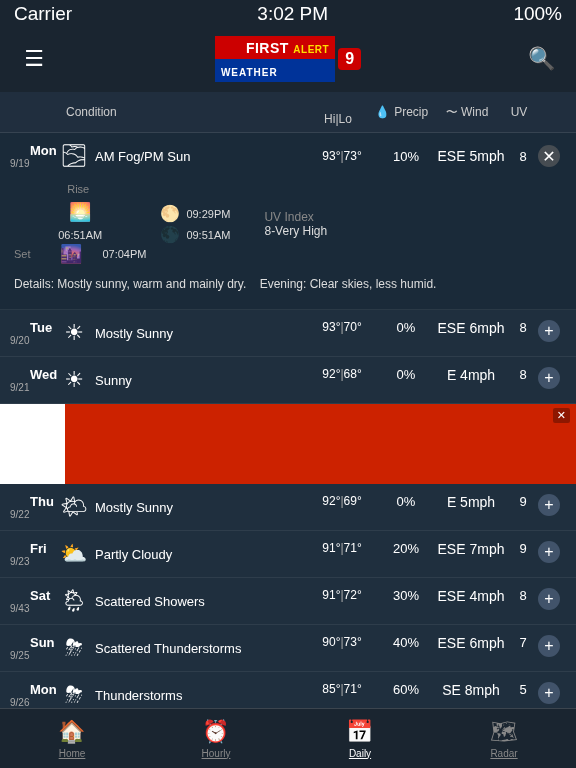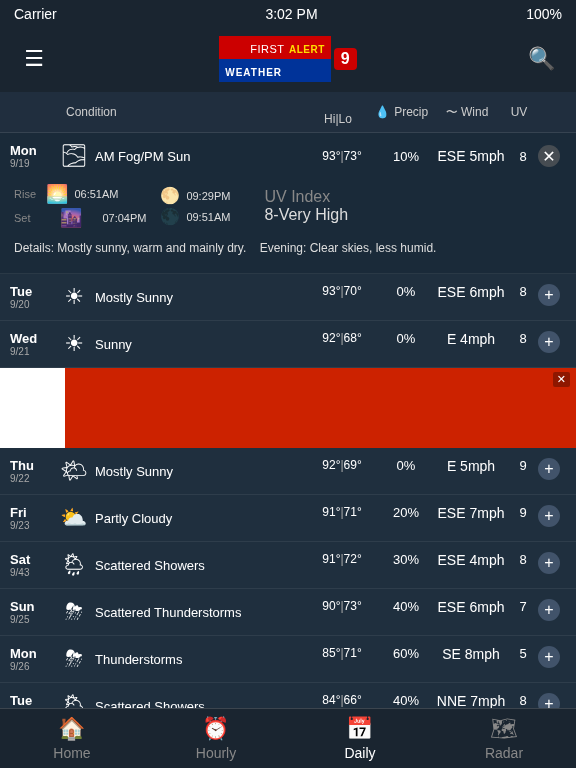--- a/index.html
+++ b/index.html
@@ -13,21 +13,21 @@
       overflow-x: hidden;
     }
     
     .status-bar {
       height: 28px;
       background: #1a2530;
       display: flex;
       align-items: center;
       justify-content: space-between;
       padding: 0 14px;
-      font-size: 14px;
+      font-size: 19px;
       font-weight: 500;
       text-align: right;
     }
     .status-right { display: flex; align-items: center; gap: 6px; }
 
     
     .header {
       background: #1a2530;
       padding: 8px 16px 10px;
       display: flex;
@@ -102,21 +102,21 @@
     }
     .row-main {
       display: flex;
       align-items: center;
       width: 100%;
     }
     .day-label {
       width: 46px;
       font-size: 12px;
     }
-    .day-name { font-weight: 700; font-size: 13px; }
+    .day-name { font-weight: 700; font-size: 13px; margin-left: 20px; }
     .day-date { font-size: 10px; color: #aaa; }
     .condition-cell {
       flex: 1;
       display: flex;
       align-items: center;
       gap: 7px;
       padding-left: 4px;
     }
     .weather-icon {
       font-size: 22px;
@@ -193,21 +193,21 @@
       flex-direction: column;
       align-items: center;
       justify-content: center;
       gap: 3px;
       cursor: pointer;
       padding: 6px 0;
     }
     .nav-item.active { color: #fff; }
     .nav-item:not(.active) { color: #888; }
     .nav-icon { font-size: 22px; }
-    .nav-label { font-size: 14px; }
+    .nav-label { font-size: 10px; text-decoration: underline; }
 
     
     .scroll-content {
       padding-bottom: 65px;
     }
 
     .hilo-sep { color: #aaa; }
   </style>
 </head>
 <body>
@@ -219,21 +219,21 @@
     <span>100%</span>
   </div>
 </div>
 
 <div class="header">
   <div class="header-icon">☰</div>
   <div class="header-logo">
     <div class="logo-badge">
       <div style="display:flex;flex-direction:column;">
         <div style="background:#cc0000;padding:2px 6px;line-height:1.2;">
-          <span style="color:#fff;font-size:11px;font-weight:400;letter-spacing:0.5px;padding-left:25px;">FIRST</span>
+          <span style="color:#fff;font-size:14px;font-weight:700;letter-spacing:0.5px;padding-left:25px;">FIRST</span>
           <span style="color:#ffdd00;font-size:10px;font-weight:900;letter-spacing:0.5px;">ALERT</span>
         </div>
         <div style="background:#003399;padding:2px 6px;line-height:1.2;">
           <span style="color:#fff;font-size:10px;font-weight:900;letter-spacing:1px;">WEATHER</span>
         </div>
       </div>
       <div class="logo-9">9</div>
     </div>
   </div>
   <div class="header-icon">🔍</div>
@@ -272,21 +272,21 @@
     <div class="wind-cell">ESE 5mph</div>
     <div class="uv-cell">8</div>
     <div class="action-cell">
       <button class="circle-btn close-btn">✕</button>
     </div>
   </div>
   <div class="expand-details">
     <div class="sunrise-row">
 
       <div style="display:flex;flex-direction:column;gap:2px;font-size:11px;min-width:110px;">
-        <div style="display:flex;gap:6px;align-items:center;">
+        <div style="display:flex;gap:6px;align-items:center;flex-direction:column;">
           <span style="color:#888;width:26px;">Rise</span>
           <span style="font-size:18px;">🌅</span>
           <span>06:51AM</span>
         </div>
         <div style="display:flex;gap:20px;align-items:center;">
           <span style="color:#888;width:26px;">Set</span>
           <span style="font-size:18px;">🌆</span>
           <span>07:04PM</span>
         </div>
       </div>
@@ -296,21 +296,21 @@
           <span style="font-size:16px;">🌕</span>
           <span>09:29PM</span>
         </div>
         <div style="display:flex;gap:6px;align-items:center;">
           <span style="font-size:16px;">🌑</span>
           <span>09:51AM</span>
         </div>
       </div>
 
 
-      <div style="display:flex;flex-direction:column;font-size:16px;">
+      <div style="display:flex;flex-direction:column;font-size:12px;">
         <span style="color:#888;">UV Index</span>
         <span>8-Very High</span>
       </div>
     </div>
     <div class="detail-text">
       <span>Details: Mostly sunny, warm and mainly dry.</span>
       &nbsp;&nbsp;
       <span>Evening: Clear skies, less humid.</span>
     </div>
   </div>

